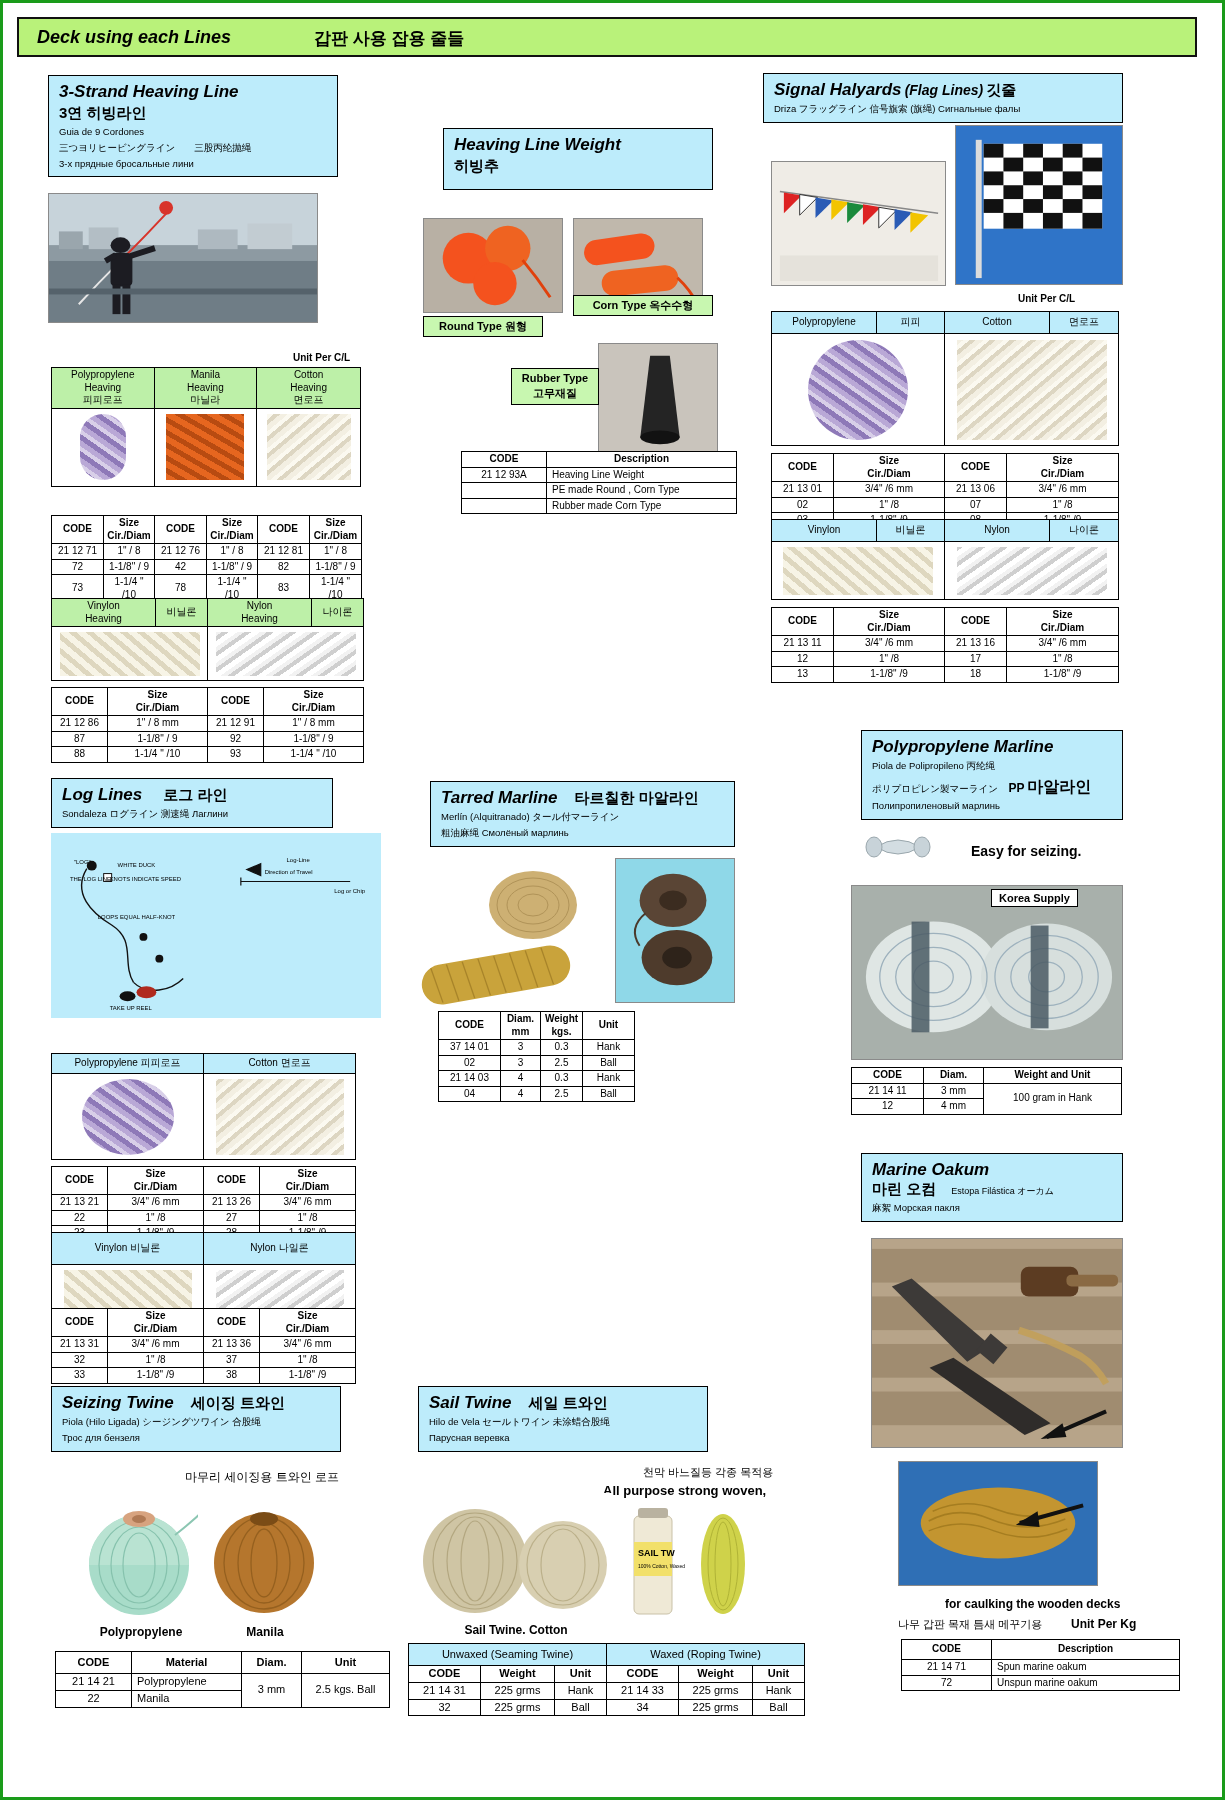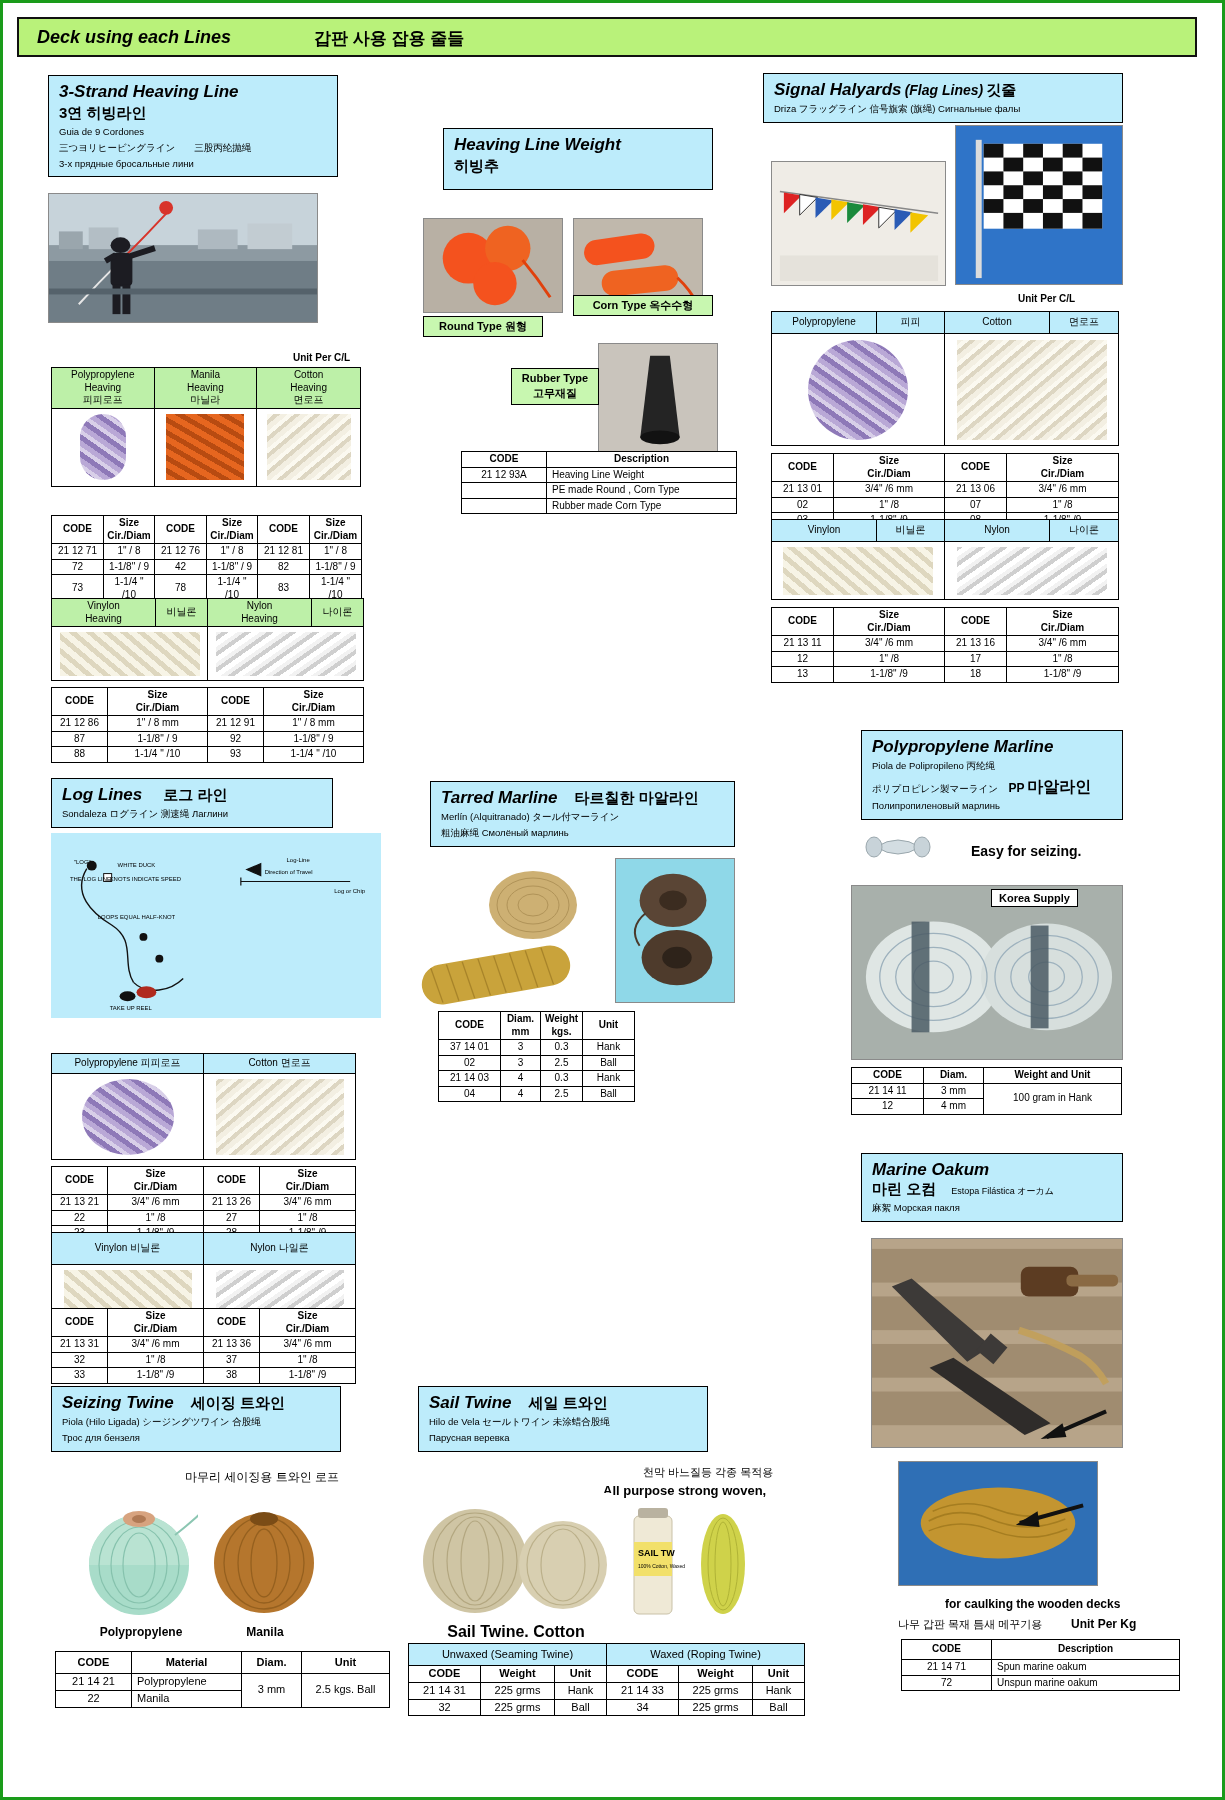--- a/index.html
+++ b/index.html
@@ -929,21 +929,21 @@
   <div class="photo" style="left:690px; top:1495px; width:60px; height:125px; background:#fff; border:none;">
     <svg class="photoimg" viewBox="0 0 60 125" preserveAspectRatio="none">
       <rect width="60" height="125" fill="#ffffff"></rect>
       <ellipse cx="30" cy="66" rx="22" ry="50" fill="#cfd24a"></ellipse>
       <g stroke="#b0b336" stroke-width="1" fill="none">
         <ellipse cx="30" cy="66" rx="15" ry="46"></ellipse>
           <ellipse cx="30" cy="66" rx="8" ry="42"></ellipse>
       </g>
     </svg>
   </div>
-  <div class="cap" style="left:418px; top:1620px; width:190px; font-size:16px;">Sail Twine. Cotton</div>
+  <div class="cap" style="left:418px; top:1620px; width:190px; font-size:12px;">Sail Twine. Cotton</div>
 
   <table class="grid" style="left:405px; top:1640px; font-size:11px;">
     <tbody>
         <tr>
       <td class="hdr-cyan" colspan="3" style="height:22px;">Unwaxed (Seaming Twine)</td>
       <td class="hdr-cyan" colspan="3">Waxed (Roping Twine)</td>
     </tr>
     <tr>
       <th style="width:72px;">CODE</th>
       <th style="width:74px;">Weight</th>

